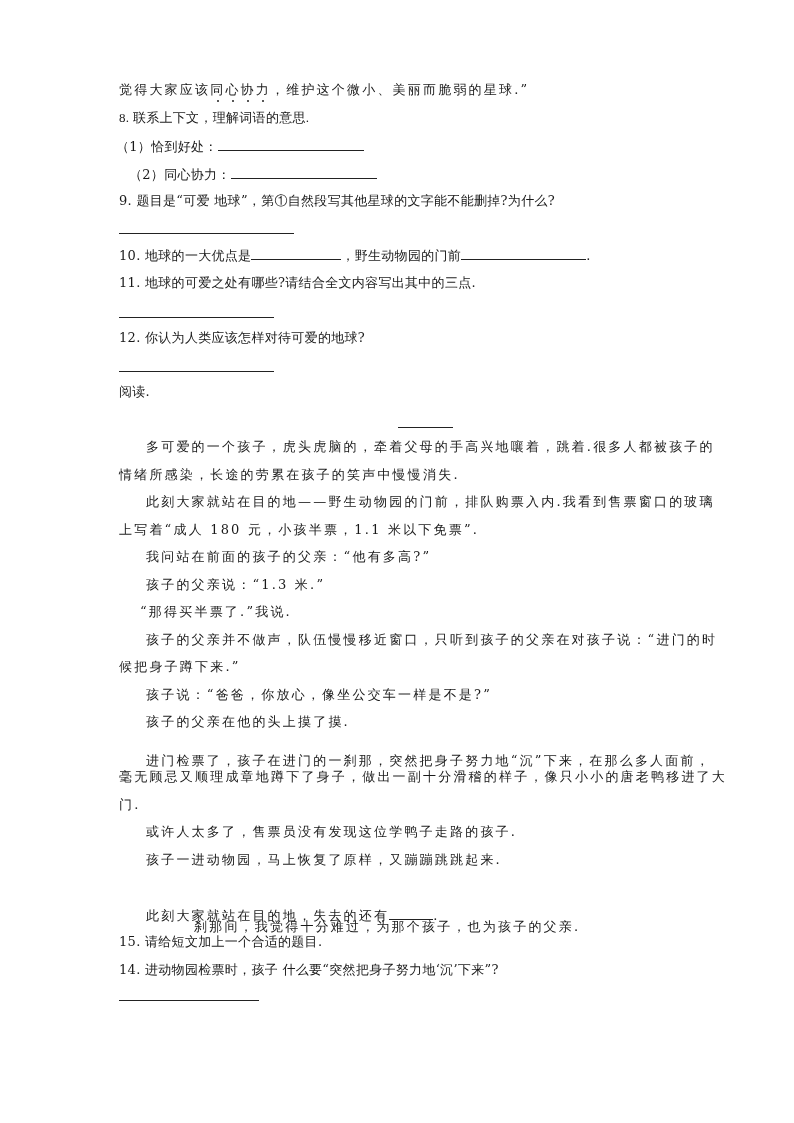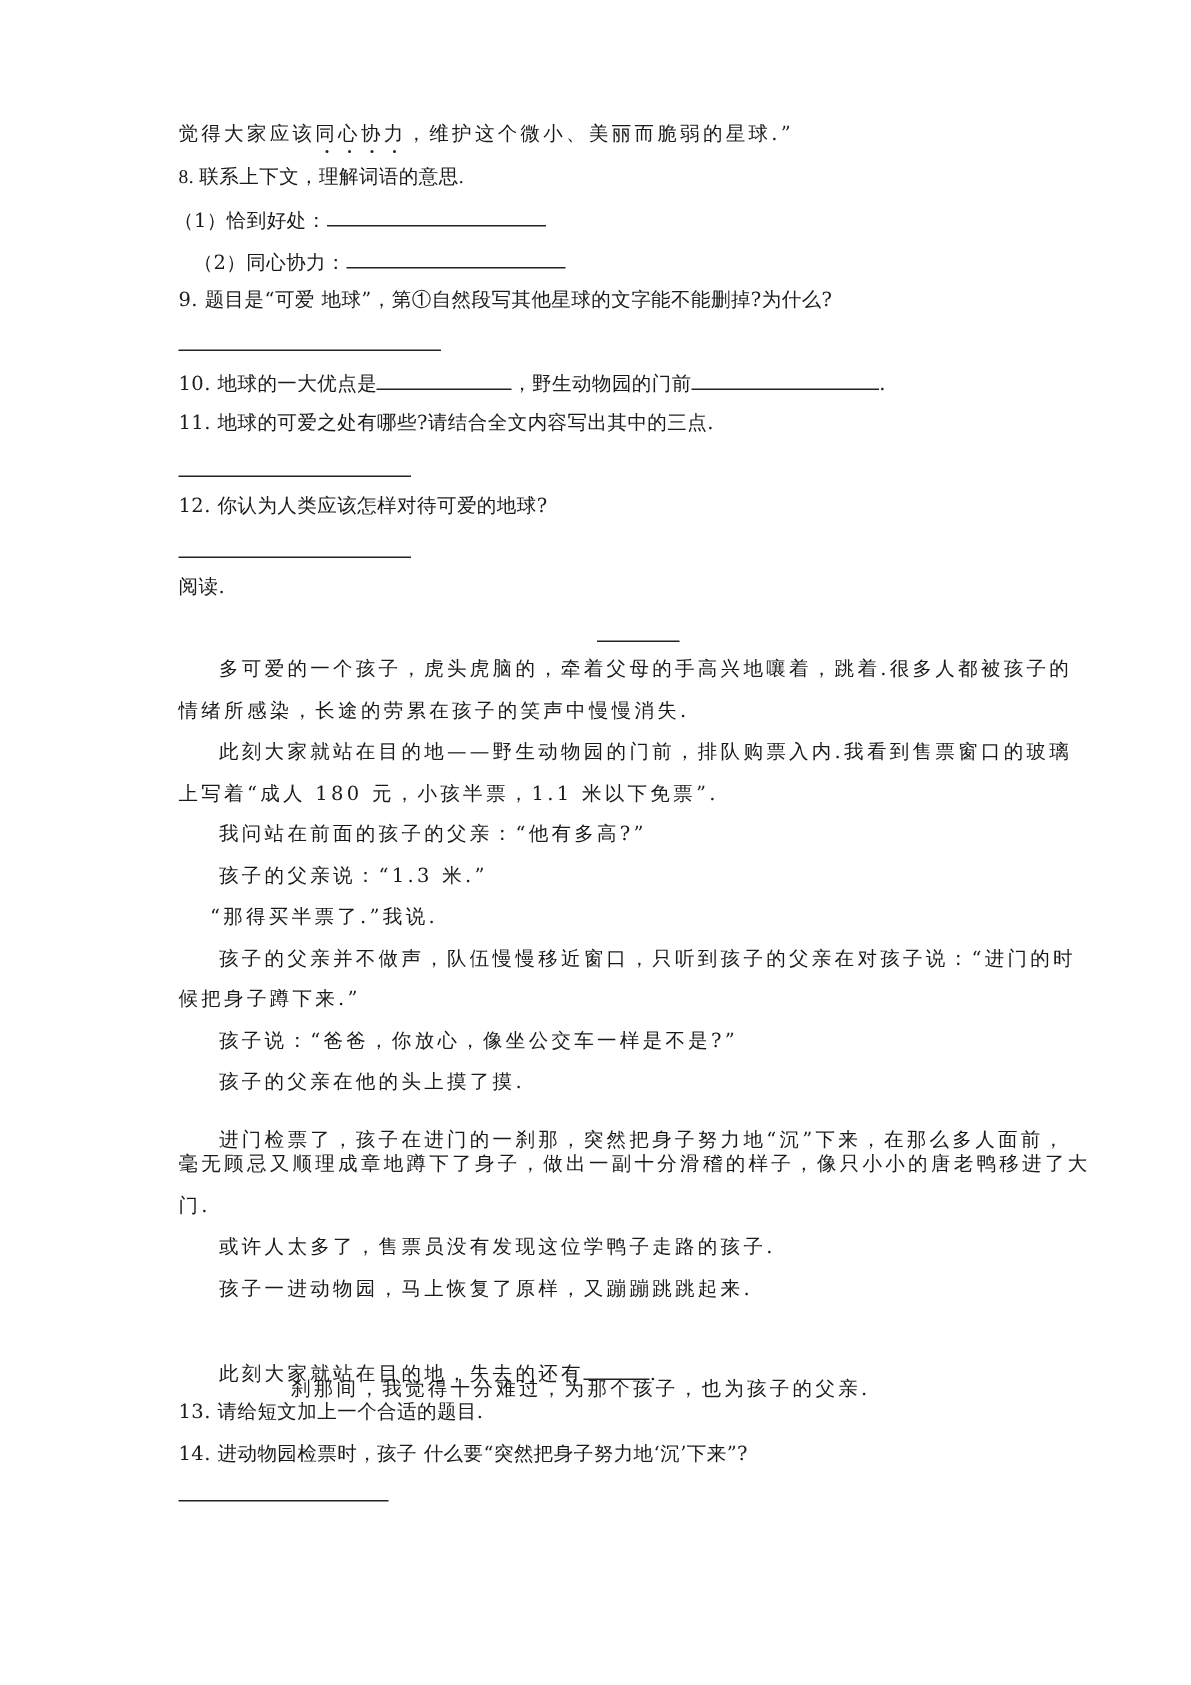--- a/index.html
+++ b/index.html
@@ -72,16 +72,16 @@
 <div class="ln para ind" style="top:751px;">进门检票了，孩子在进门的一刹那，突然把身子努力地“沉”下来，在那么多人面前，</div>
 <div class="ln para" style="top:767px;">毫无顾忌又顺理成章地蹲下了身子，做出一副十分滑稽的样子，像只小小的唐老鸭移进了大</div>
 <div class="ln para" style="top:795px;">门.</div>
 <div class="ln para ind" style="top:822px;">或许人太多了，售票员没有发现这位学鸭子走路的孩子.</div>
 <div class="ln para ind" style="top:850px;">孩子一进动物园，马上恢复了原样，又蹦蹦跳跳起来.</div>
 <div class="ln para ind" style="top:917px;margin-left:48px;">刹那间，我觉得十分难过，为那个孩子，也为孩子的父亲.</div>
 <div class="ln para ind" style="top:905px;">
   <span>此刻大家就站在目的地，失去的还有</span><span class="blank" style="width:44px;"></span><span>.</span>
 </div>
 
-<div class="ln" style="top:932px;">13.  请给短文加上一个合适的题目.</div>
+<div class="ln" style="top:932px;">15.  请给短文加上一个合适的题目.</div>
 
 <div class="ln" style="top:960px;">14.  进动物园检票时，孩子    什么要“突然把身子努力地‘沉’下来”?</div>
 <div class="hline" style="top:1000px; left:119px; width:140px;"></div>
 
 </body></html>

